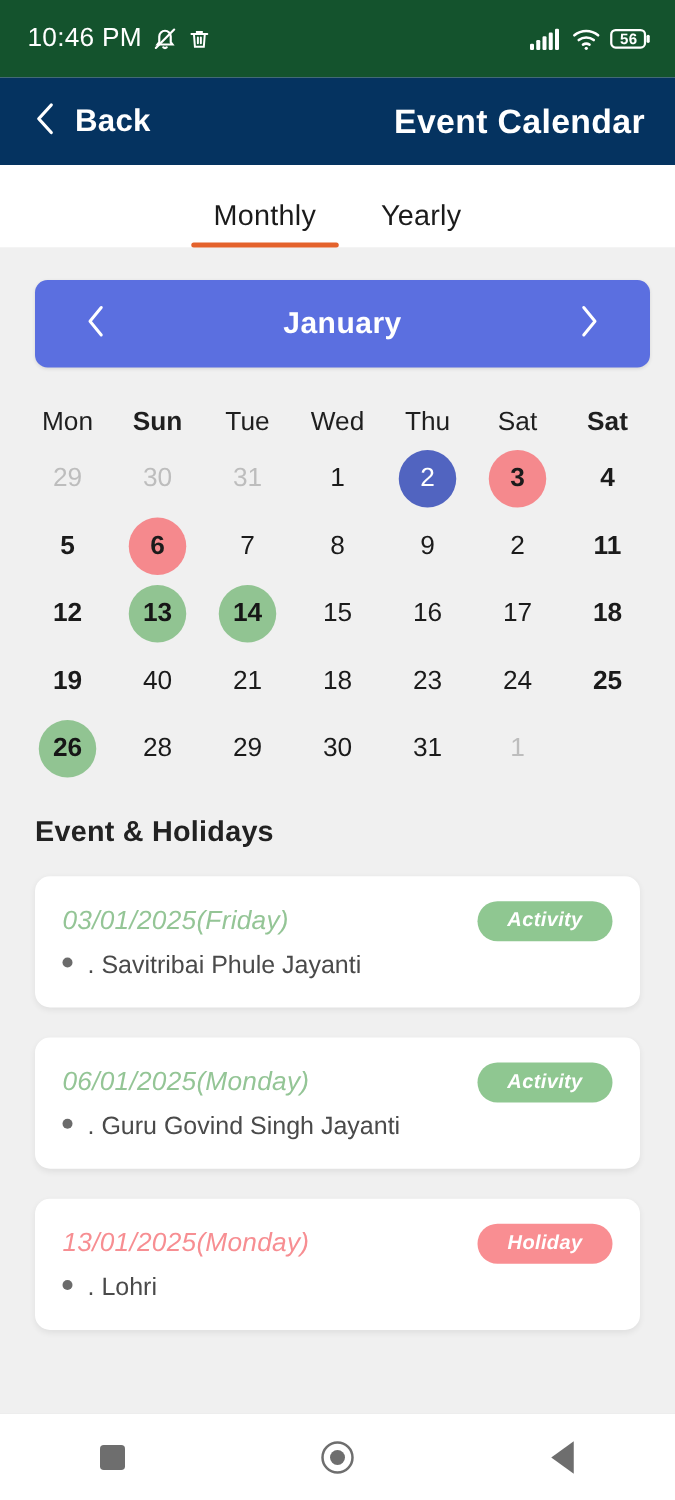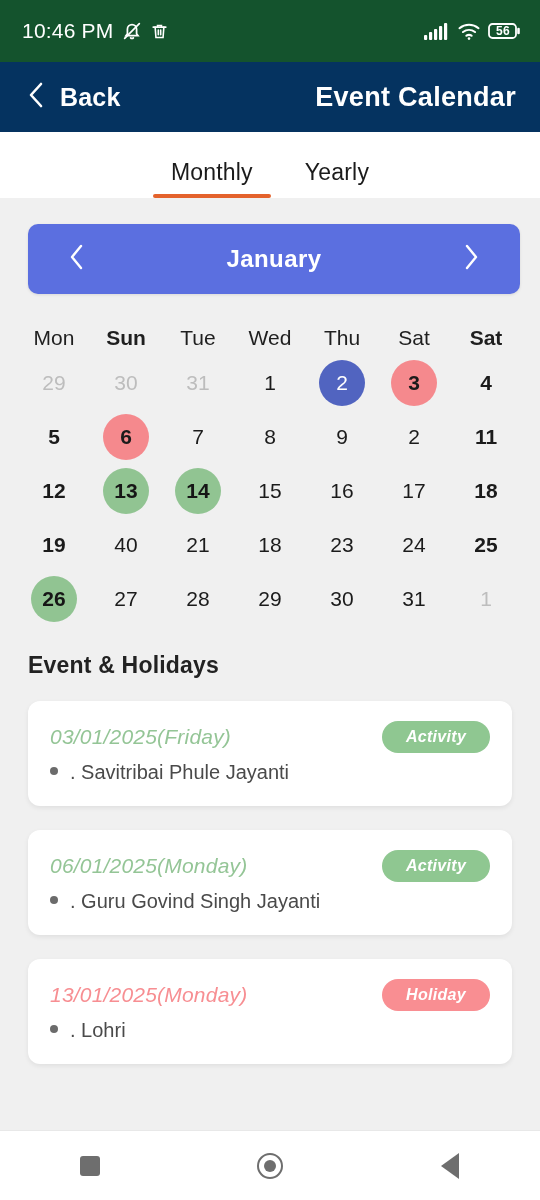--- a/index.html
+++ b/index.html
@@ -473,23 +473,20 @@
             </div>
             <div class="cal-cell">
               <span class="day bold">25</span>
             </div>
           </div>
           <div class="cal-row">
             <div class="cal-cell">
               <span class="day green">26</span>
             </div>
             <div class="cal-cell">
-              <span class="day">27</span>
-            </div>
-            <div class="cal-cell">
               <span class="day">28</span>
             </div>
             <div class="cal-cell">
               <span class="day">29</span>
             </div>
             <div class="cal-cell">
               <span class="day">30</span>
             </div>
             <div class="cal-cell">
               <span class="day">31</span>

